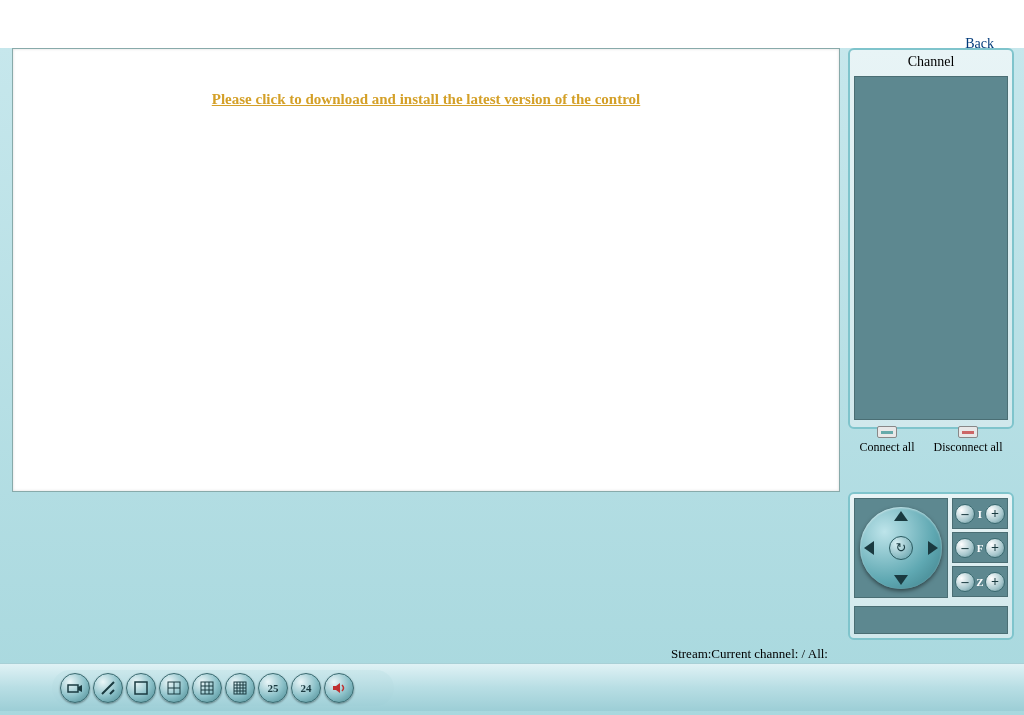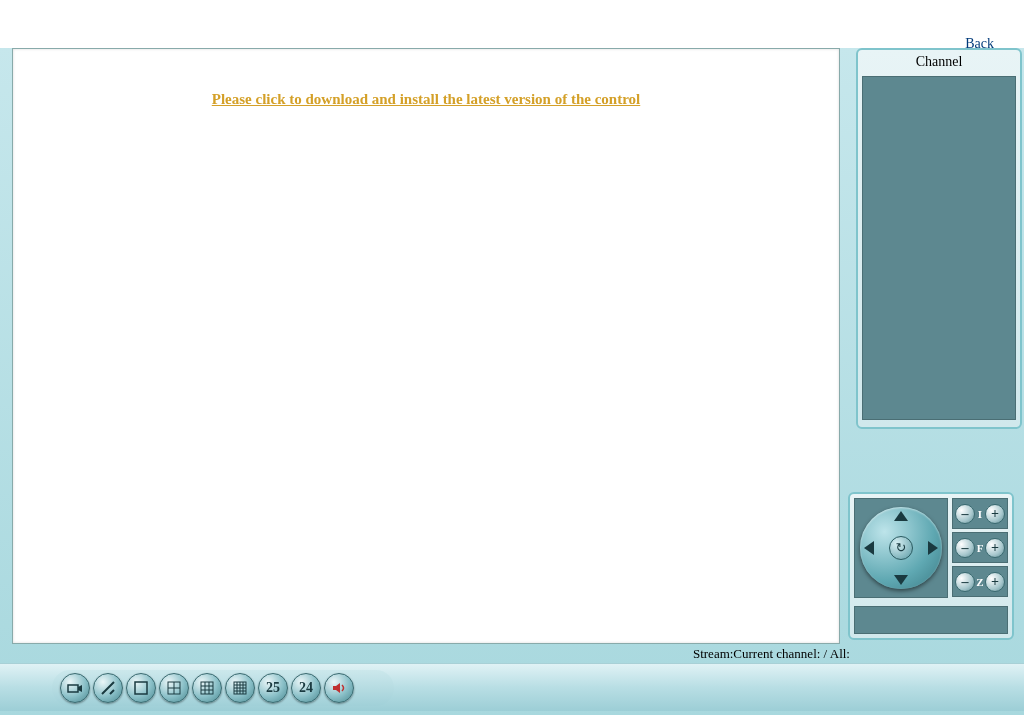--- a/index.html
+++ b/index.html
@@ -26,39 +26,39 @@
   color: #003a7a;
   text-decoration: underline;
   font-size: 14px;
   cursor: pointer;
 }
 .main-view {
   position: absolute;
   top: 48px;
   left: 12px;
   width: 828px;
-  height: 596px;
+  height: 444px;
   background: #fff;
   border: 1px solid #8aa;
   box-shadow: inset 0 0 3px rgba(0,0,0,0.15);
 }
 .download-link {
   display: block;
   margin-top: 42px;
   text-align: center;
   color: #d4a028;
   font-weight: bold;
   font-size: 15px;
   text-decoration: underline;
   cursor: pointer;
 }
 .channel-panel {
   position: absolute;
   top: 48px;
-  right: 2px;
+  right: 10px;
   width: 166px;
   height: 381px;
   border: 2px solid #7fc4cc;
   border-radius: 6px;
   background: linear-gradient(to bottom, #e8f4f6, #d0e8ec);
 }
 .channel-header {
   text-align: center;
   font-size: 14px;
   padding: 4px 0;
@@ -189,21 +189,21 @@
 }
 .ptz-bottom {
   margin: 4px;
   height: 28px;
   background: #5d8890;
   border: 1px solid #4a6e74;
 }
 .stream-status {
   position: absolute;
   top: 646px;
-  right: 174px;
+  right: 196px;
   font-size: 13px;
   color: #000;
 }
 .toolbar {
   position: absolute;
   bottom: 4px;
   left: 0;
   right: 0;
   height: 48px;
   background: linear-gradient(to bottom, #e0f2f5 0%, #b8dee4 50%, #9cced6 100%);
@@ -223,38 +223,48 @@
   width: 30px; height: 30px;
   border-radius: 50%;
   background: radial-gradient(circle at 32% 28%, #eaf6f8, #8ac0c8 55%, #4a8890);
   border: 1px solid #3a6a70;
   box-shadow: 0 1px 2px rgba(0,0,0,0.4);
   cursor: pointer;
   display: flex;
   align-items: center;
   justify-content: center;
   color: #1a3a40;
-  font-size: 14px;
+  font-size: 11px;
   font-weight: bold;
 }
 .tb-icon { width: 16px; height: 16px; }
 </style>
 </head>
 <body>
 
 <div class="top-bar"></div>
 <a class="back-link">Back</a>
 
 <div class="main-view">
   <a class="download-link">Please click to download and install the latest version of the control</a>
 </div>
 
 <div class="channel-panel">
   <div class="channel-header">Channel</div>
   <div class="channel-list"></div>
+  <div class="connect-row">
+    <div class="connect-btn">
+      <div class="connect-icon"></div>
+      <span>Connect all</span>
+    </div>
+    <div class="connect-btn">
+      <div class="connect-icon disconnect-icon"></div>
+      <span>Disconnect all</span>
+    </div>
+  </div>
 </div>
 
 <div class="ptz-panel">
   <div class="ptz-inner">
     <div class="ptz-wheel-box">
       <div class="ptz-wheel">
         <div class="ptz-circle"></div>
         <div class="ptz-arrow ptz-up"></div>
         <div class="ptz-arrow ptz-down"></div>
         <div class="ptz-arrow ptz-left"></div>

